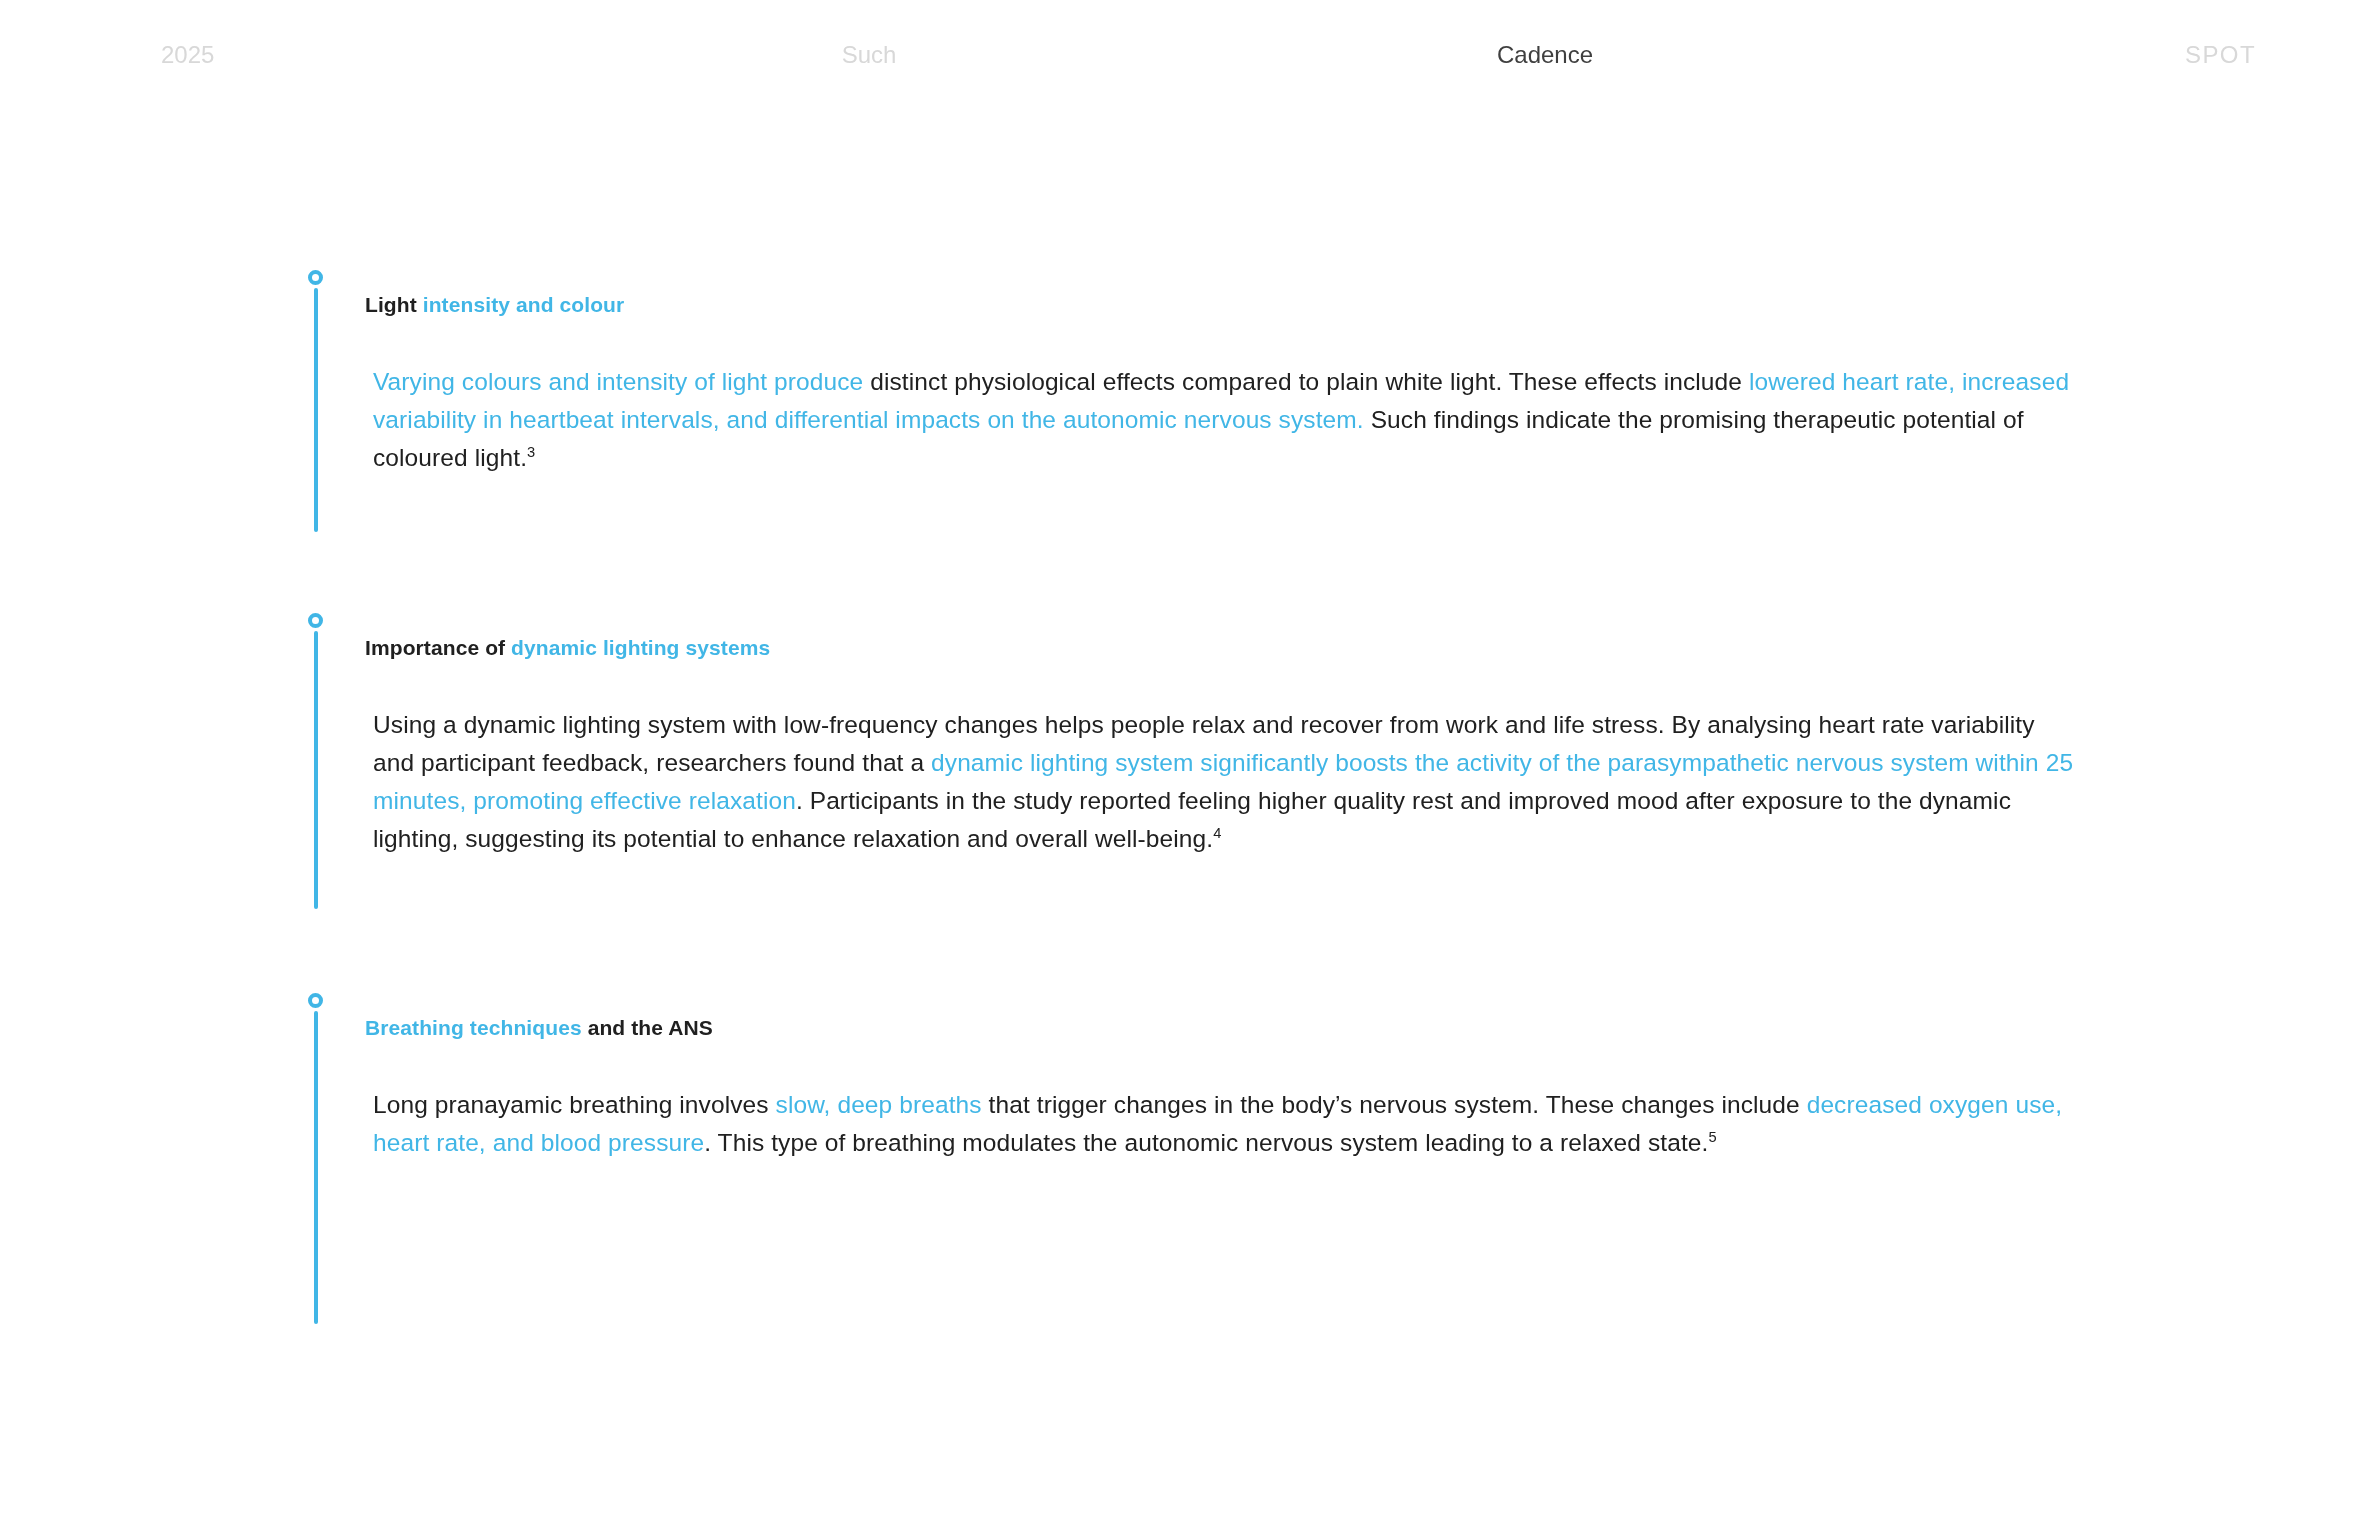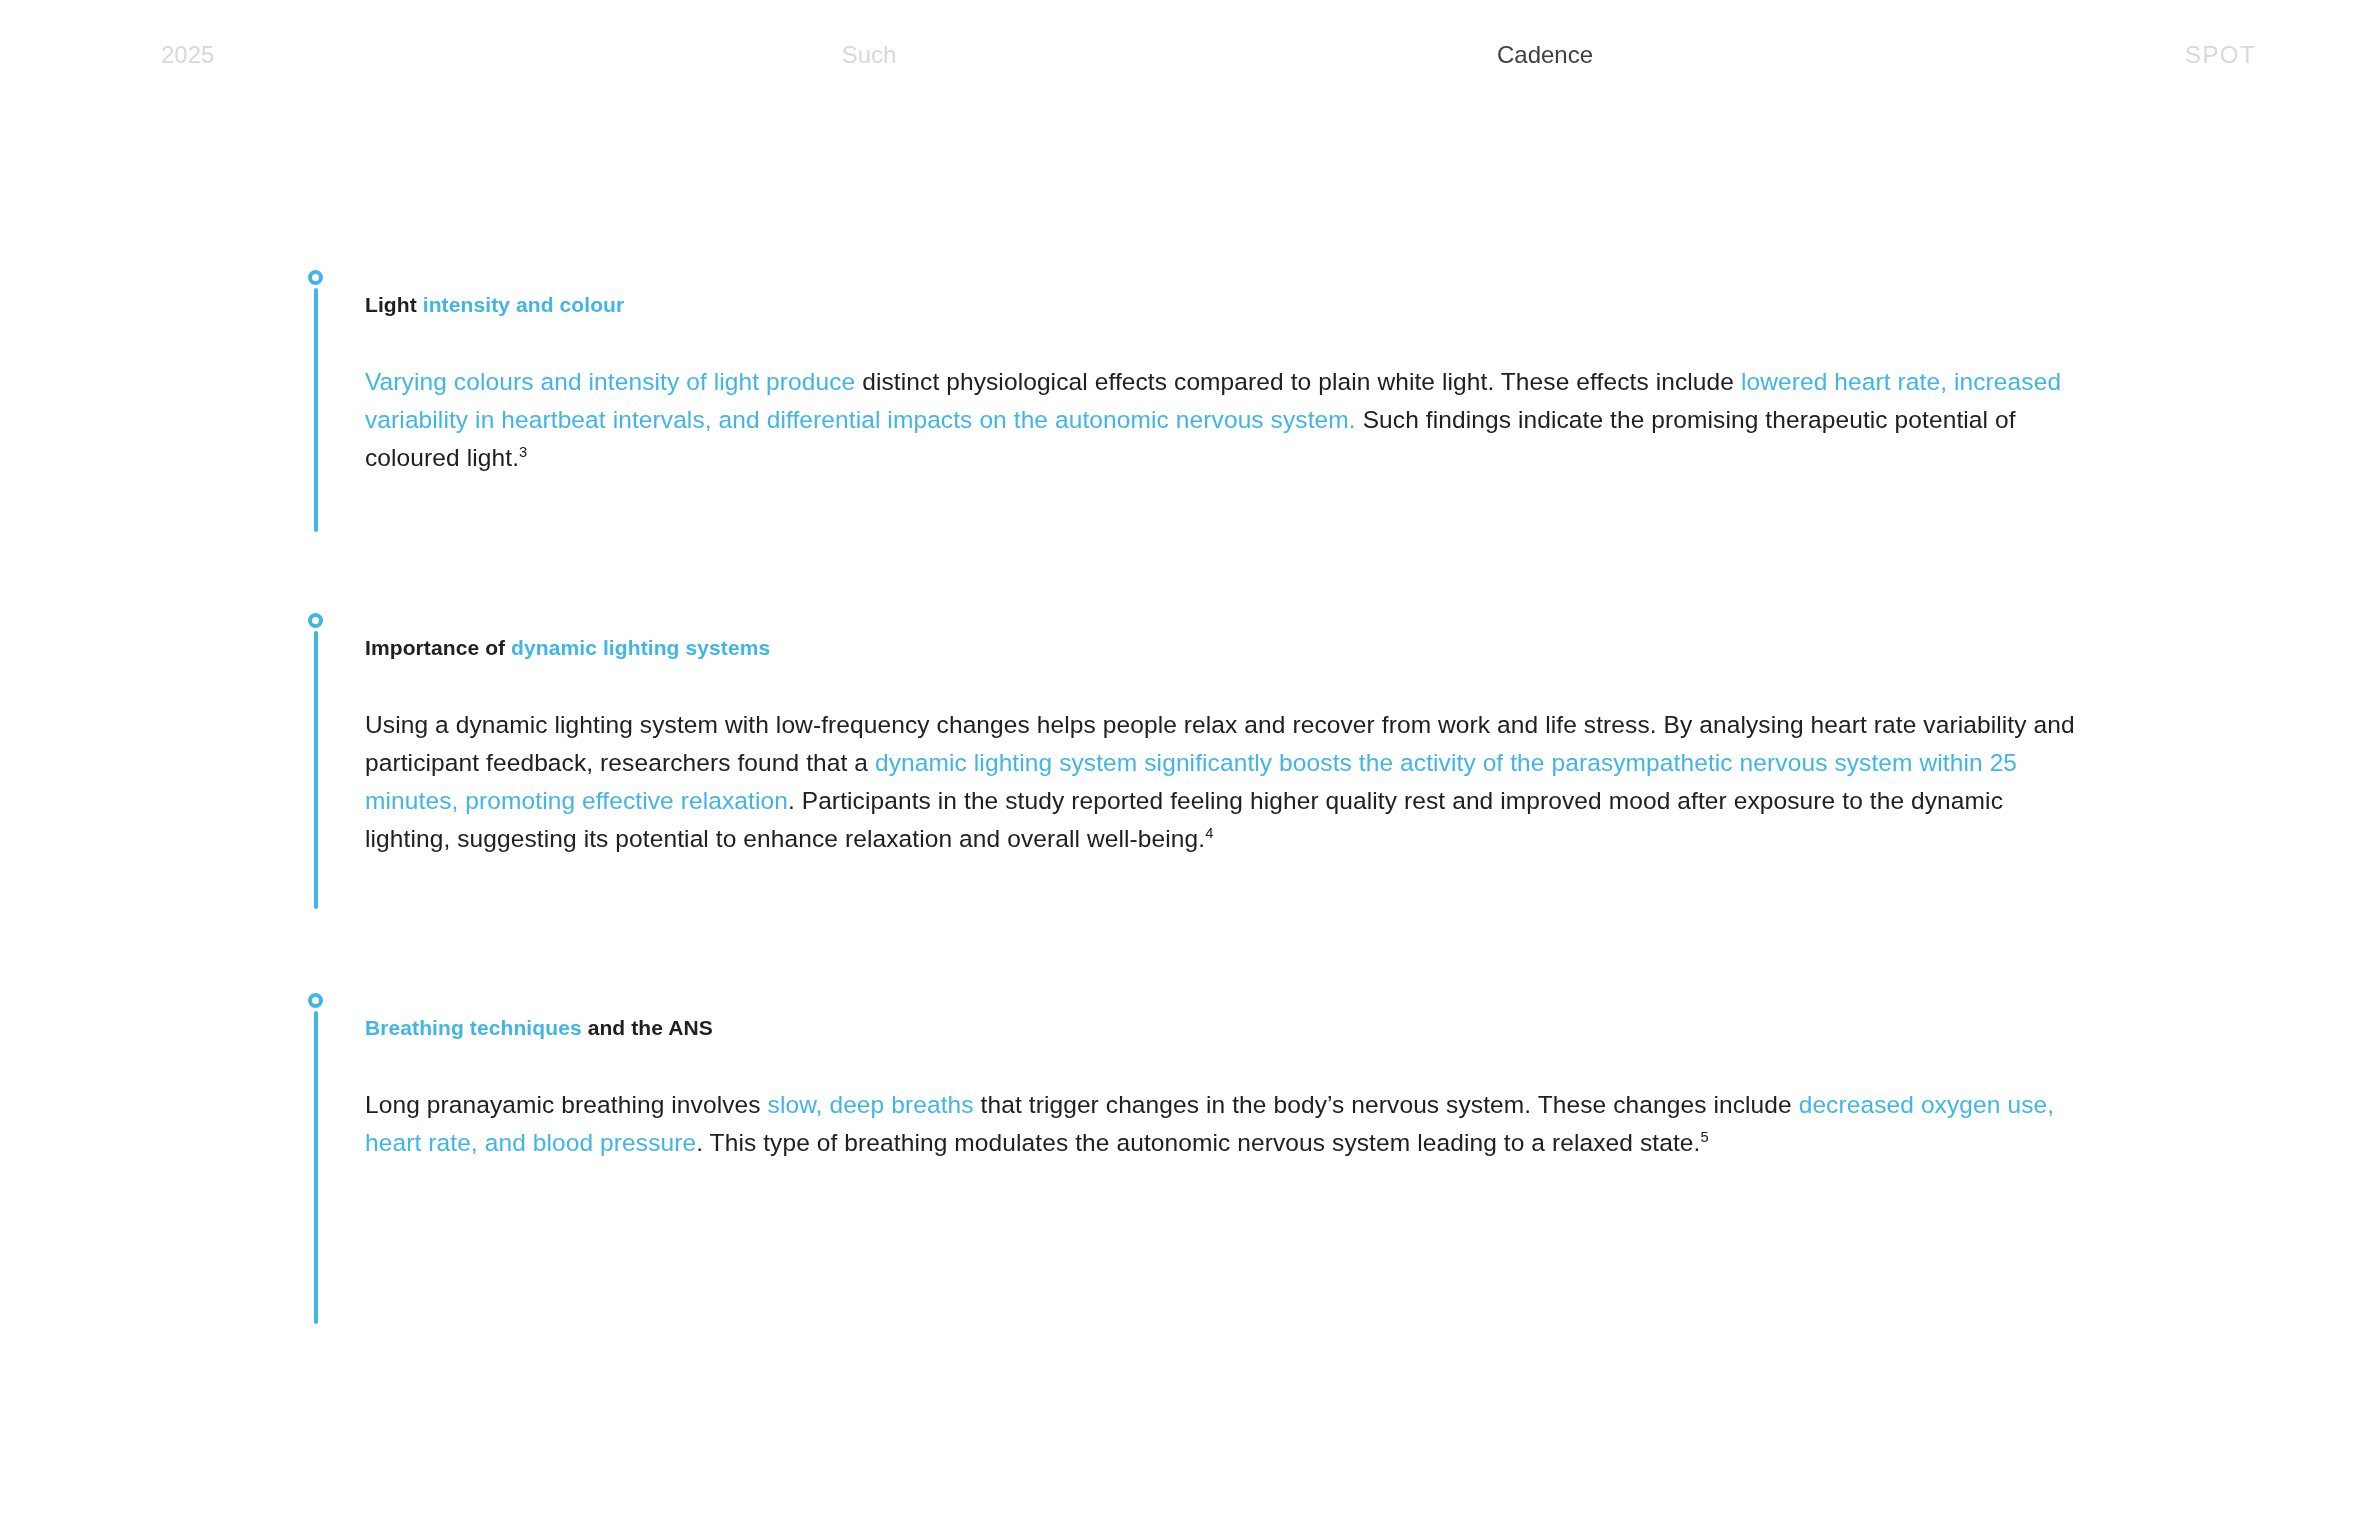--- a/index.html
+++ b/index.html
@@ -63,20 +63,21 @@
   .note-heading{
     font-size:21px;font-weight:700;line-height:34px;
     letter-spacing:0.1px;
     color:var(--dark);
   }
   .note-para{
     margin-top:41px;
     font-size:24.5px;line-height:38px;
     color:var(--dark);
     letter-spacing:0.1px;
+    margin-left:8px;
   }
   .note-para + .note-para{margin-top:34px;}
 
   .seg-dark{color:var(--dark);}
   .seg-accent{color:var(--accent);}
   sup.fn{font-size:14.7px;line-height:0;vertical-align:super;}
 </style>
 </head>
 <body>
 

